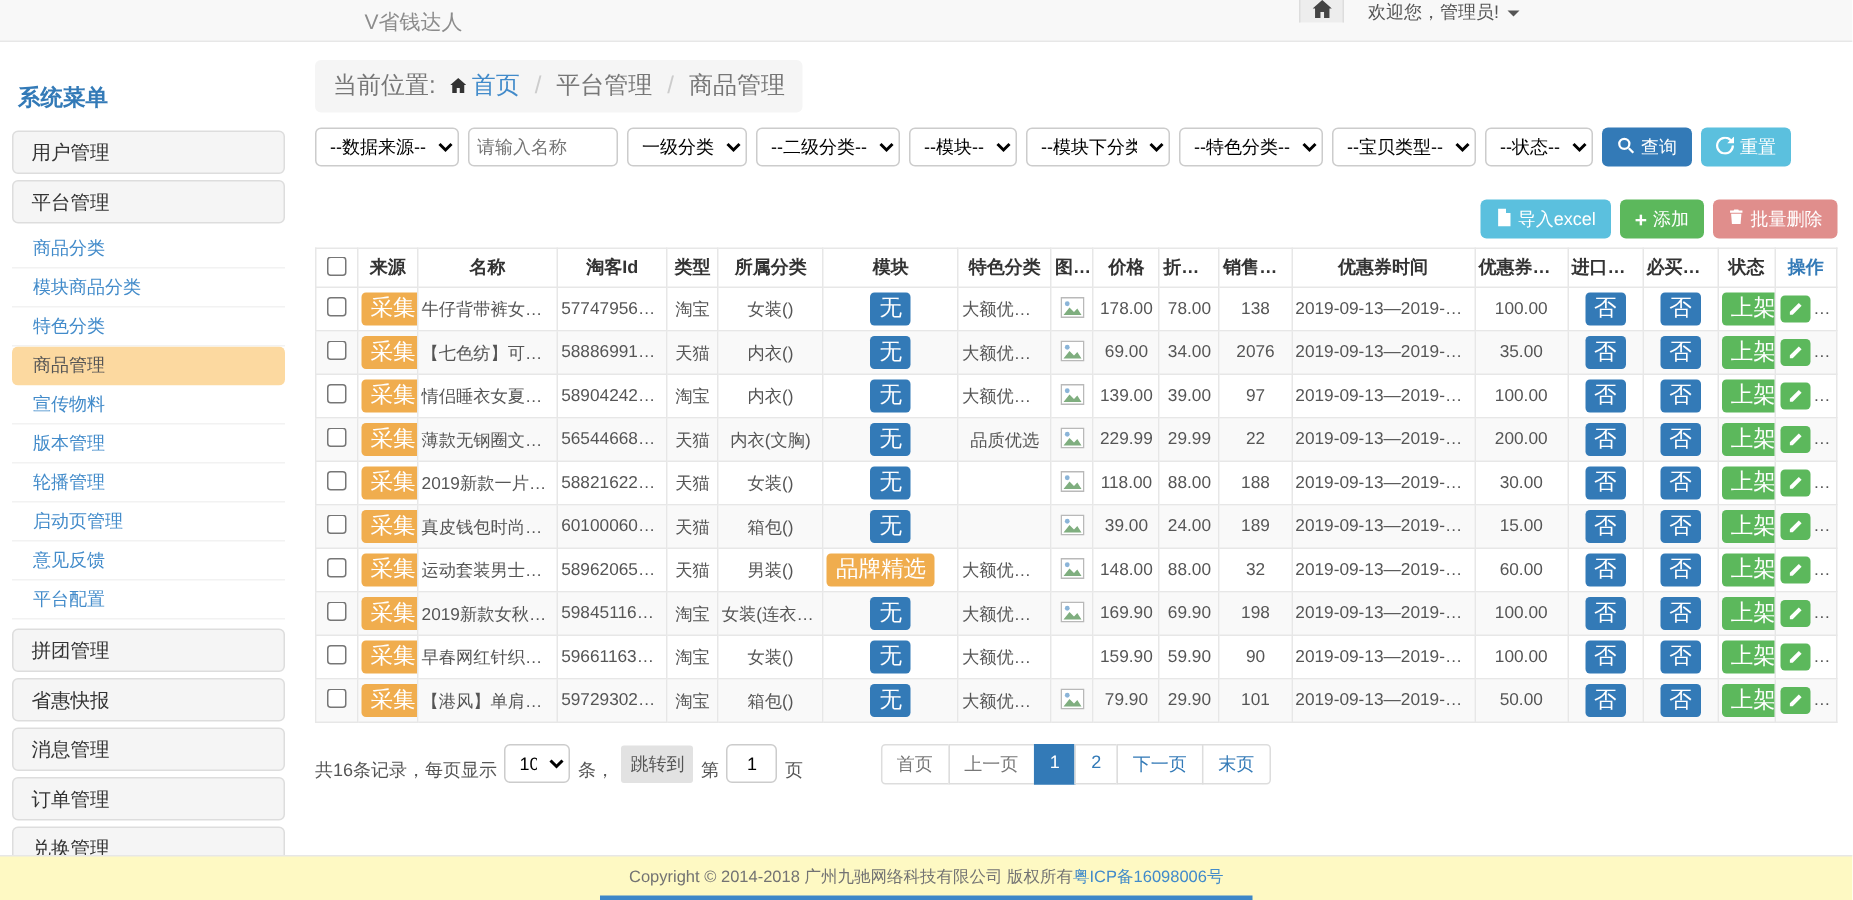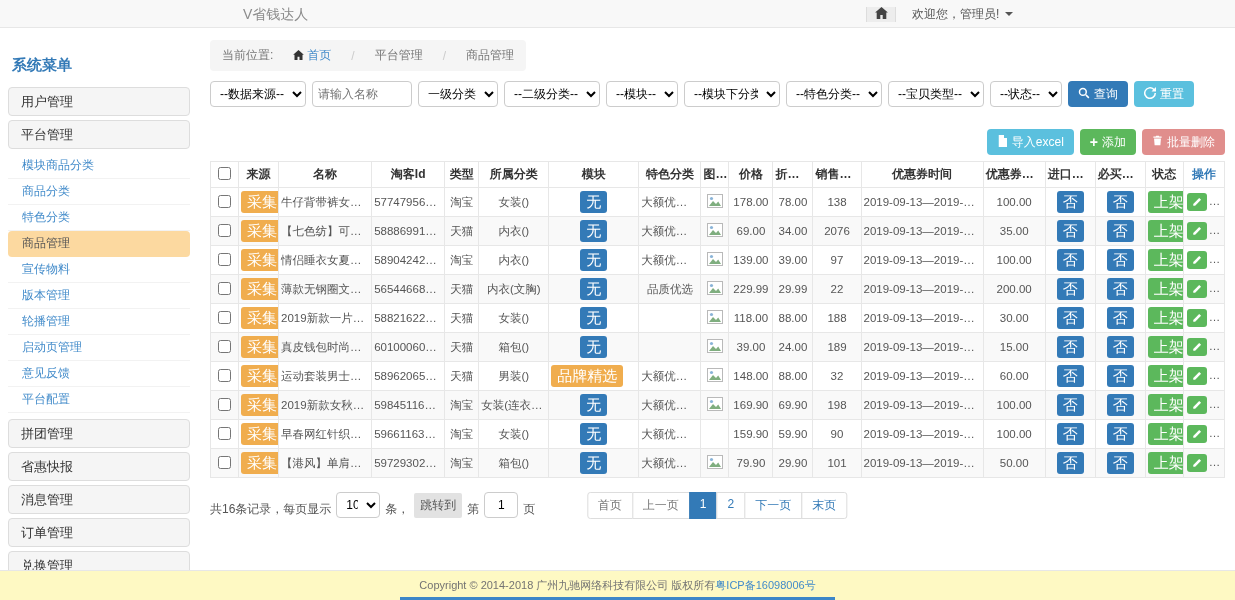--- a/index.html
+++ b/index.html
@@ -2,36 +2,36 @@
 <html><head>
 <meta charset="utf-8">
 <style>
   * { box-sizing: border-box; margin: 0; padding: 0; }
   html,body { width:1235px; height:600px; overflow:hidden; }
   body { font-family:"Liberation Sans","DejaVu Sans",sans-serif; font-size:12px; color:#333; background:#fff; position:relative; }
 
   
   .topbar { height:28px; background:#f8f8f8; border-bottom:1px solid #e7e7e7; position:relative; }
   .brand { position:absolute; left:243px; top:0; line-height:28px; color:#8c8c8c; font-size:14px; }
-  .topbar-right { position:absolute; left:866px; top:0; height:28px; display:flex; align-items:center; }
+  .topbar-right { position:absolute; left:866px; top:0; height:28px; display:flex; align-items:flex-start; }
   .home-btn { width:30px; display:flex; align-items:center; justify-content:center; background:#ededed; border-left:1px solid #ddd; border-right:1px solid #ddd; cursor:pointer; }
   .user-menu { display:flex; align-items:center; gap:6px; padding:0 16px; color:#555; cursor:pointer; }
   .caret { width:0; height:0; border-left:4px solid transparent; border-right:4px solid transparent; border-top:4px solid #555; display:inline-block; }
 
   
   .sidebar { position:absolute; left:8px; top:50px; width:182px; }
   .sidebar h2 { color:#337ab7; font-size:15px; font-weight:bold; margin:6px 4px 12px 4px; }
   .side-panel { background:#f5f5f5; border:1px solid #ddd; border-radius:4px; padding:6px 12px; font-size:13px; color:#333; margin-bottom:4px; cursor:pointer; line-height:15px; }
   .side-sub { margin:2px 0 6px 0; }
   .side-link { display:block; padding:5px 14px; color:#428bca; font-size:12px; border-bottom:1px solid #f2f2f2; cursor:pointer; line-height:15px; }
   .side-link.active { background:#fcd9a0; border-radius:4px; color:#555; border-bottom-color:transparent; }
 
   
   .main { position:absolute; left:210px; top:40px; right:10px; }
-  .breadcrumb { display:inline-flex; align-items:center; gap:20px; background:#f5f5f5; border-radius:4px; padding:7px 12px; font-size:12px; color:#777; margin-bottom:10px; }
+  .breadcrumb { display:inline-flex; align-items:center; gap:10px; background:#f5f5f5; border-radius:4px; padding:7px 12px; font-size:16px; color:#777; margin-bottom:10px; }
   .breadcrumb .home-link { color:#428bca; display:inline-flex; align-items:center; gap:3px; cursor:pointer; }
   .crumb-sep { color:#ccc; }
   .crumb-item { color:#777; }
 
   .filter-bar { display:flex; align-items:center; gap:6px; margin-bottom:4px; }
   select, input[type=text] { height:26px; border:1px solid #ccc; border-radius:4px; font-size:12px; color:#000000; padding:0 5px; background:#fff; }
   [data-name="name-filter-input"] { width:100px; }
   .filter-bar select { max-width:96px; }
 
   .btn { height:26px; border:none; border-radius:4px; color:#fff; font-size:12px; padding:0 10px; display:inline-flex; align-items:center; gap:4px; cursor:pointer; white-space:nowrap; }
@@ -92,22 +92,22 @@
     </div>
   </div>
 </header>
 
 <aside class="sidebar" data-name="sidebar">
   <h2 data-name="sidebar-title">系统菜单</h2>
   <nav data-name="sidebar-menu">
       <div class="side-panel" data-name="sidebar-item-user">用户管理</div>
       <div class="side-panel" data-name="sidebar-item-platform">平台管理</div>
       <div class="side-sub" data-name="sidebar-submenu">
+        <div class="side-link" data-name="sidebar-subitem-goods-category">商品分类</div>
         <div class="side-link" data-name="sidebar-subitem-module-goods-category">模块商品分类</div>
-        <div class="side-link" data-name="sidebar-subitem-goods-category">商品分类</div>
         <div class="side-link" data-name="sidebar-subitem-feature-category">特色分类</div>
         <div class="side-link active" data-name="sidebar-subitem-goods-manage">商品管理</div>
         <div class="side-link" data-name="sidebar-subitem-promo-material">宣传物料</div>
         <div class="side-link" data-name="sidebar-subitem-version-manage">版本管理</div>
         <div class="side-link" data-name="sidebar-subitem-carousel-manage">轮播管理</div>
         <div class="side-link" data-name="sidebar-subitem-splash-manage">启动页管理</div>
         <div class="side-link" data-name="sidebar-subitem-feedback">意见反馈</div>
         <div class="side-link" data-name="sidebar-subitem-platform-config">平台配置</div>
       </div>
       <div class="side-panel" data-name="sidebar-item-groupbuy">拼团管理</div>

